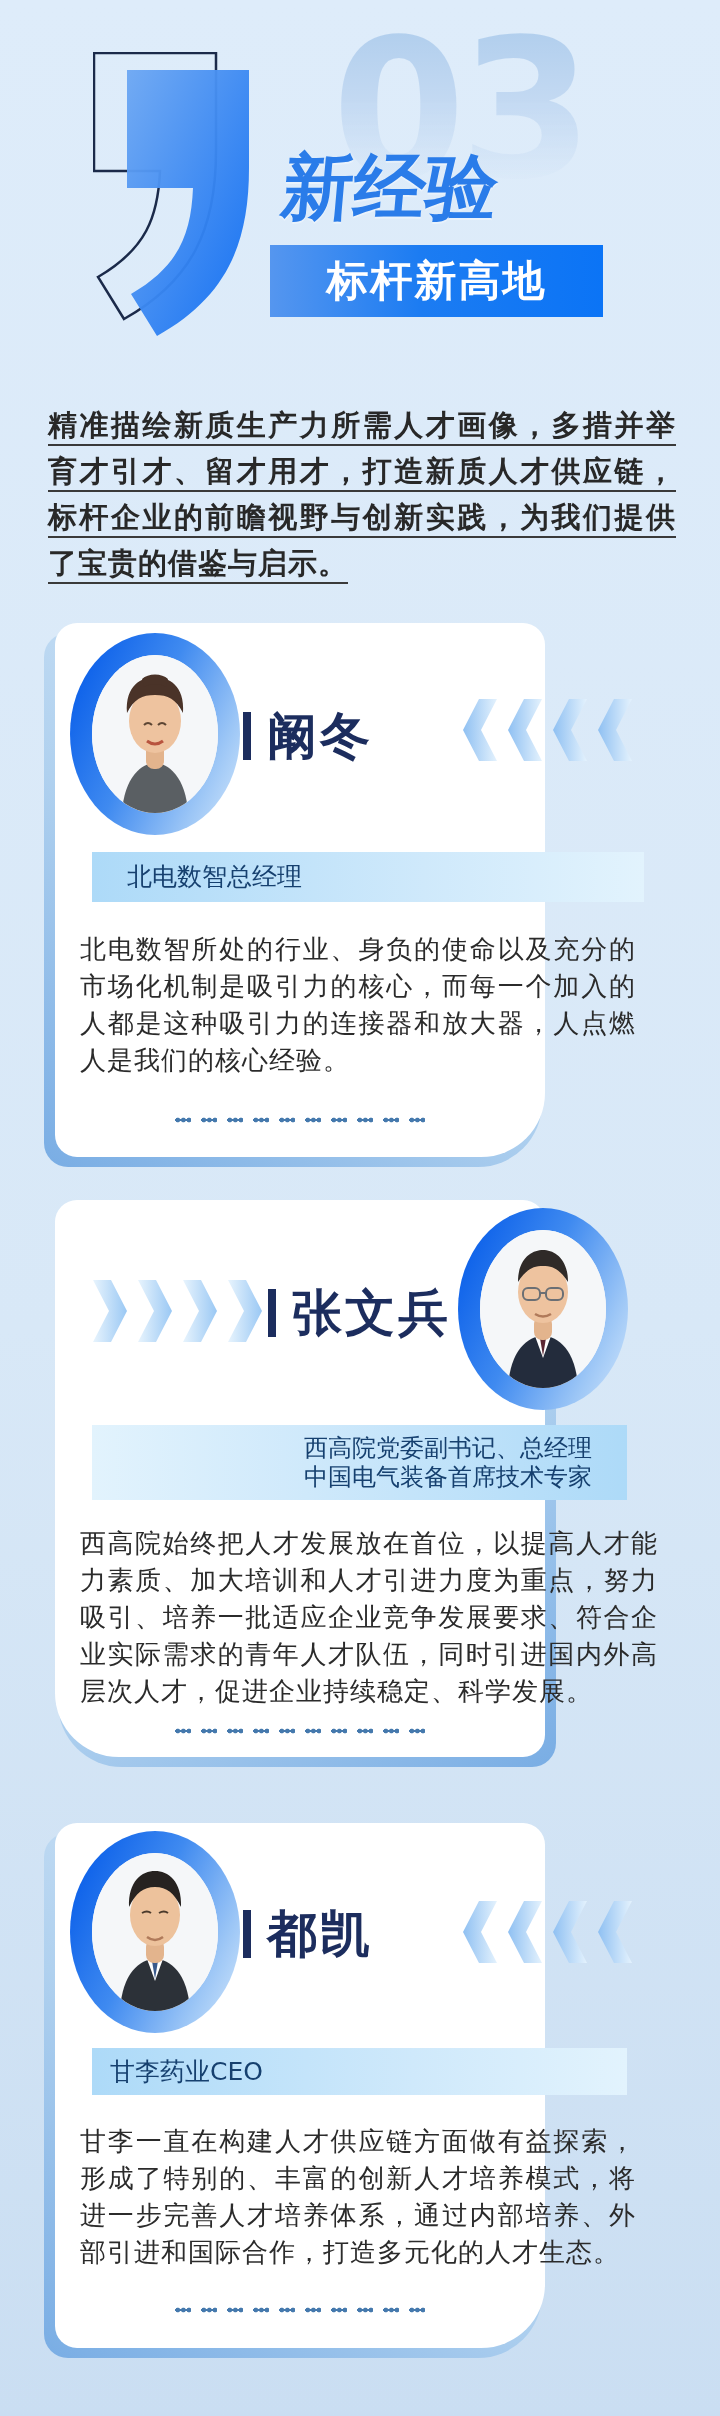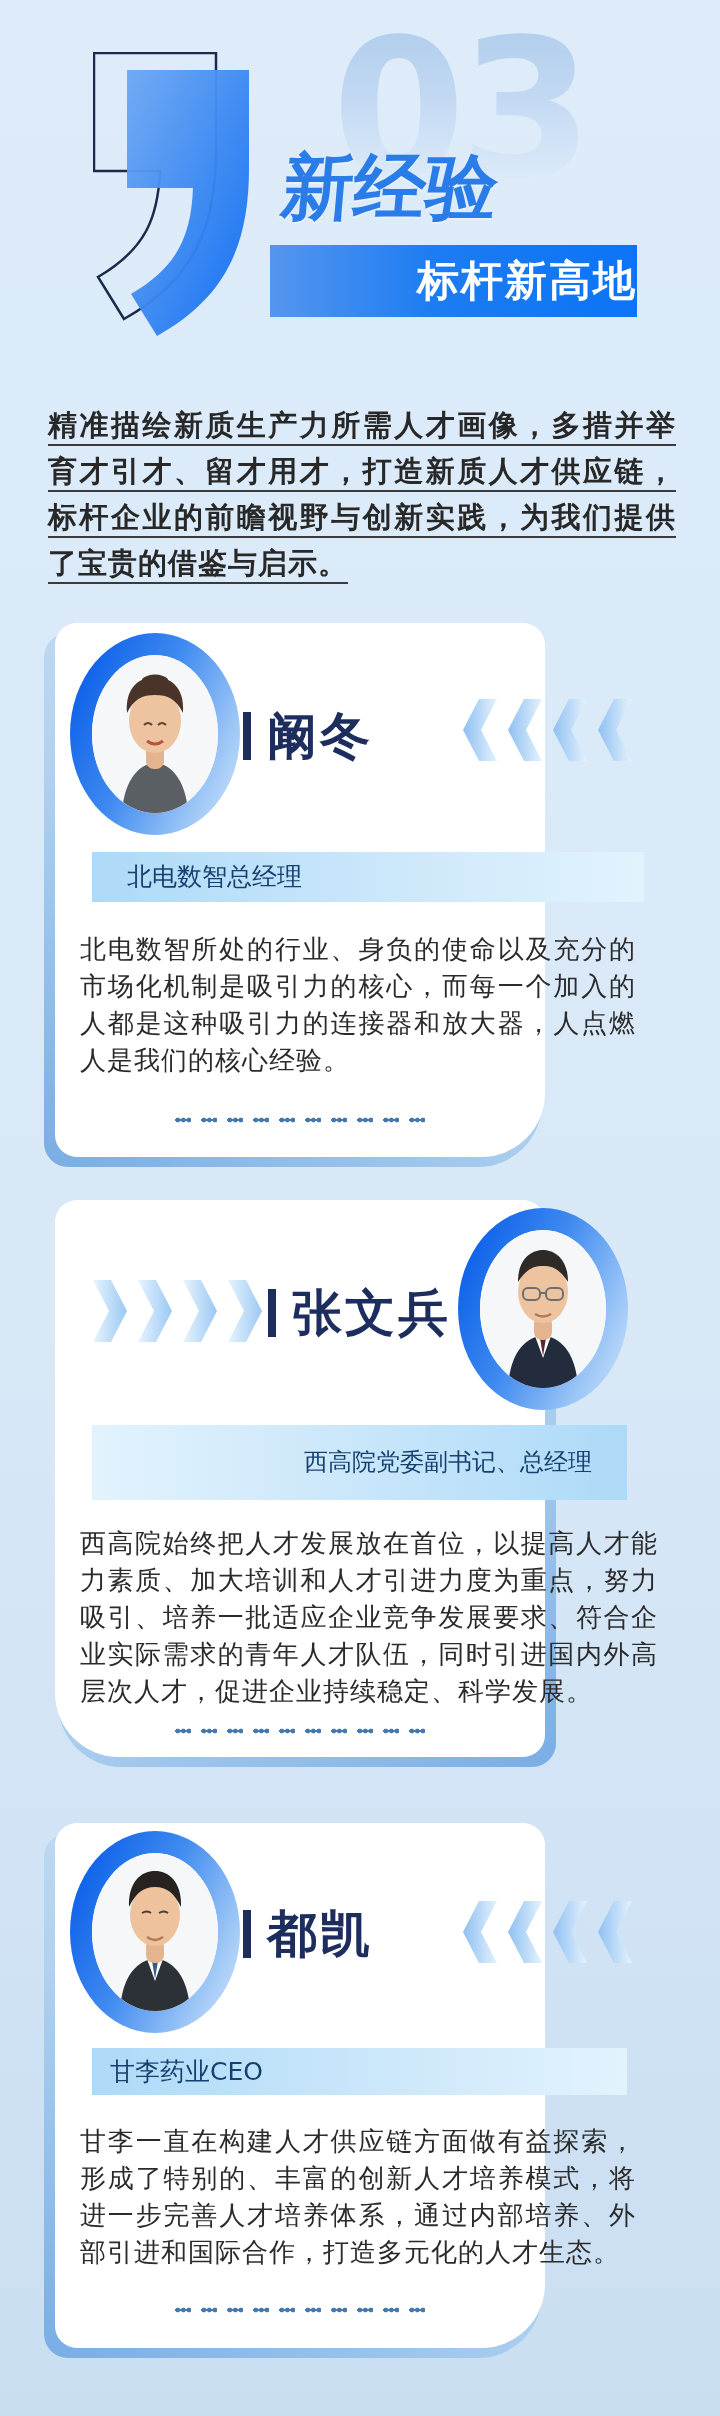--- a/index.html
+++ b/index.html
@@ -11,22 +11,22 @@
   .num03{position:absolute;left:332px;top:14px;font-size:192px;font-weight:700;
          letter-spacing:-6px;line-height:1;
          background:linear-gradient(180deg,#adccec 0%,#c3d9f2 45%,rgba(214,231,247,0) 88%);
          -webkit-background-clip:text;background-clip:text;color:transparent;}
   .quote-svg{position:absolute;left:93px;top:52px;}
   .main-title{position:absolute;left:282px;top:146px;font-size:72px;font-weight:700;
               color:#2a7ce9;transform:skewX(-5deg);line-height:1.15;
               text-shadow:0 2px 0 rgba(255,255,255,.35);}
   .sub-badge{position:absolute;left:270px;top:245px;width:333px;height:72px;
              background:linear-gradient(90deg,#5596ef 0%,#1c7cf2 45%,#0b74f6 100%);
-             color:#ffffff;font-size:42px;font-weight:700;line-height:72px;text-align:right;
-             letter-spacing:2px;padding-left:34px;}
+             color:#ffffff;font-size:42px;font-weight:700;line-height:72px;text-align:center;
+             letter-spacing:2px;}
 
   
   .intro{position:absolute;left:48px;top:386px;width:628px;font-size:29px;font-weight:700;
          color:#282828;line-height:46px;letter-spacing:1px;text-align:justify;
          text-decoration:underline;text-decoration-thickness:2px;text-underline-offset:9px;
          text-decoration-color:#3a3a3a;margin-top:16px;}
 
   
   .card{position:absolute;left:55px;width:490px;}
   .card .backing{position:absolute;border-radius:24px 24px 64px 24px;z-index:0;}
@@ -190,20 +190,21 @@
           <rect x="43" y="58" width="17" height="12" rx="5" fill="none" stroke="#6b6f74" stroke-width="2"></rect>
           <rect x="66" y="58" width="17" height="12" rx="5" fill="none" stroke="#6b6f74" stroke-width="2"></rect>
           <path d="M60 63 h6" stroke="#6b6f74" stroke-width="2"></path>
           <path d="M55 84 q8 5 16 0" stroke="#b07a5a" stroke-width="2.5" fill="none"></path>
         </svg>
       </div>
     </div>
 
     <div class="role-badge l2" style="top:225px;">
       <div class="role-line">西高院党委副书记、总经理</div>
+      <div class="role-line">中国电气装备首席技术专家</div>
     </div>
 
     <div class="quote-text w2" style="top:325px;">西高院始终把人才发展放在首位，以提高人才能力素质、加大培训和人才引进力度为重点，努力吸引、培养一批适应企业竞争发展要求、符合企业实际需求的青年人才队伍，同时引进国内外高层次人才，促进企业持续稳定、科学发展。</div>
 
     <div class="dots" style="top:528px;">
       <i class="dotg"></i>
         <i class="dotg"></i>
         <i class="dotg"></i>
         <i class="dotg"></i>
         <i class="dotg"></i>

